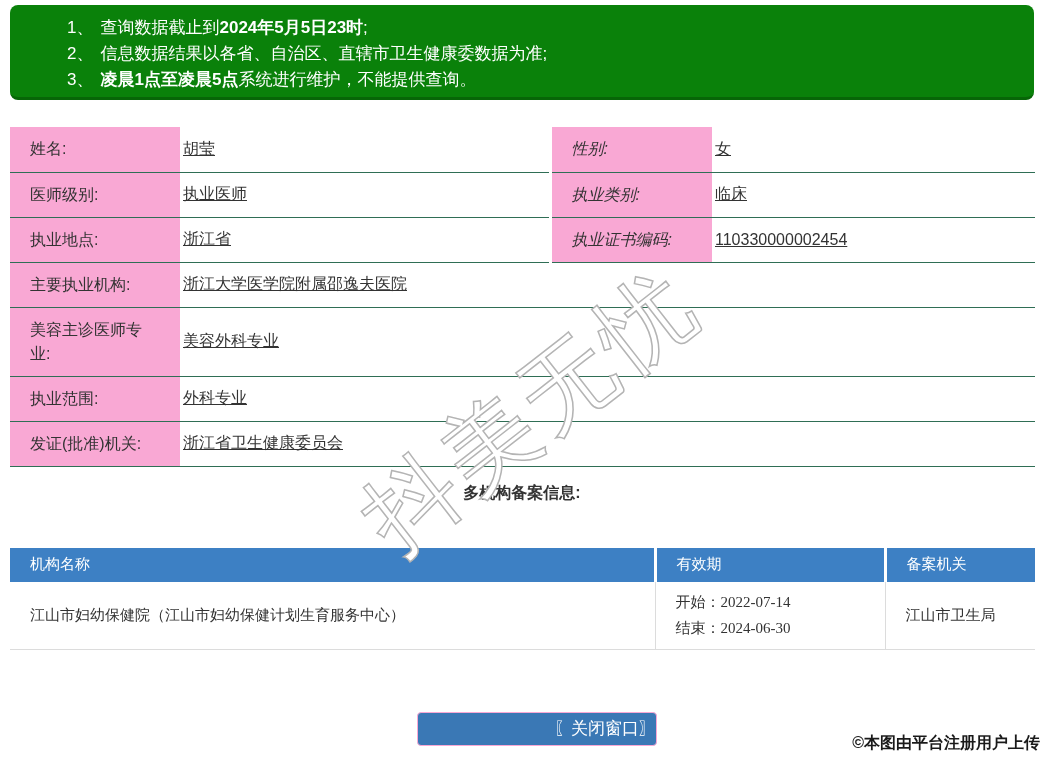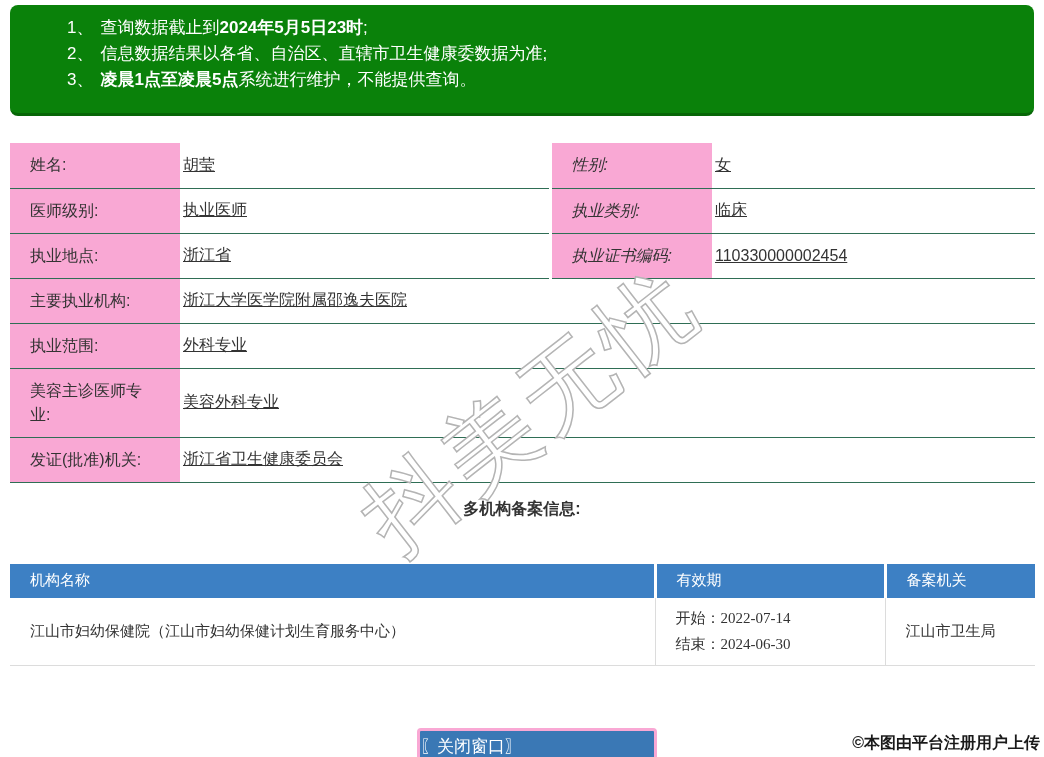--- a/index.html
+++ b/index.html
@@ -8,21 +8,21 @@
     background: #ffffff;
     font-family: "Liberation Sans", "DejaVu Sans", sans-serif;
     position: relative;
     overflow: hidden;
     color: #333;
   }
 
   
   .notice {
     margin: 5px 10px 0 10px;
-    height: 111px;
+    height: 95px;
     background: #0a810a;
     border-radius: 8px;
     border-bottom: 3px solid #076607;
     color: #fff;
     font-size: 17px;
     padding: 10px 10px 0 57px;
   }
   .notice-line { line-height: 26px; white-space: nowrap; }
   .notice-line .num { margin-right: 7px; }
   .notice-line b { font-weight: bold; }
@@ -84,25 +84,25 @@
   .validity-line { line-height: 26px; font-family: Liberation Serif, serif; }
 
   
   .close-btn {
     display: block;
     margin: 62px 0 0 417px;
     width: 240px;
     height: 34px;
     background: #3a78b5;
     color: #fff;
-    border: 3px solid #f9a8d4;
+    border: 1px solid #f9a8d4;
     border-radius: 4px;
     font-size: 17px;
     font-family: Liberation Serif, serif;
-    text-align: left;
+    text-align: right;
     line-height: 32px;
     cursor: pointer;
   }
 
   
   .diag-watermark {
     position: absolute;
     left: 330px; top: 335px;
     width: 440px;
     font-size: 92px;
@@ -159,26 +159,26 @@
     <td class="lbl">执业地点:</td>
     <td class="val">浙江省</td>
     <td class="lbl lbl-r">执业证书编码:</td>
     <td class="val">110330000002454</td>
   </tr>
   <tr>
     <td class="lbl">主要执业机构:</td>
     <td class="val" colspan="3">浙江大学医学院附属邵逸夫医院</td>
   </tr>
   <tr>
+    <td class="lbl">美容主诊医师专业:</td>
+    <td class="val" colspan="3">美容外科专业</td>
+  </tr>
+  <tr>
     <td class="lbl">执业范围:</td>
     <td class="val" colspan="3">外科专业</td>
-  </tr>
-  <tr>
-    <td class="lbl">美容主诊医师专业:</td>
-    <td class="val" colspan="3">美容外科专业</td>
   </tr>
   <tr>
     <td class="lbl">发证(批准)机关:</td>
     <td class="val" colspan="3">浙江省卫生健康委员会</td>
   </tr>
 </tbody>
   </table>
 
 <div class="section-title">多机构备案信息:</div>
 

